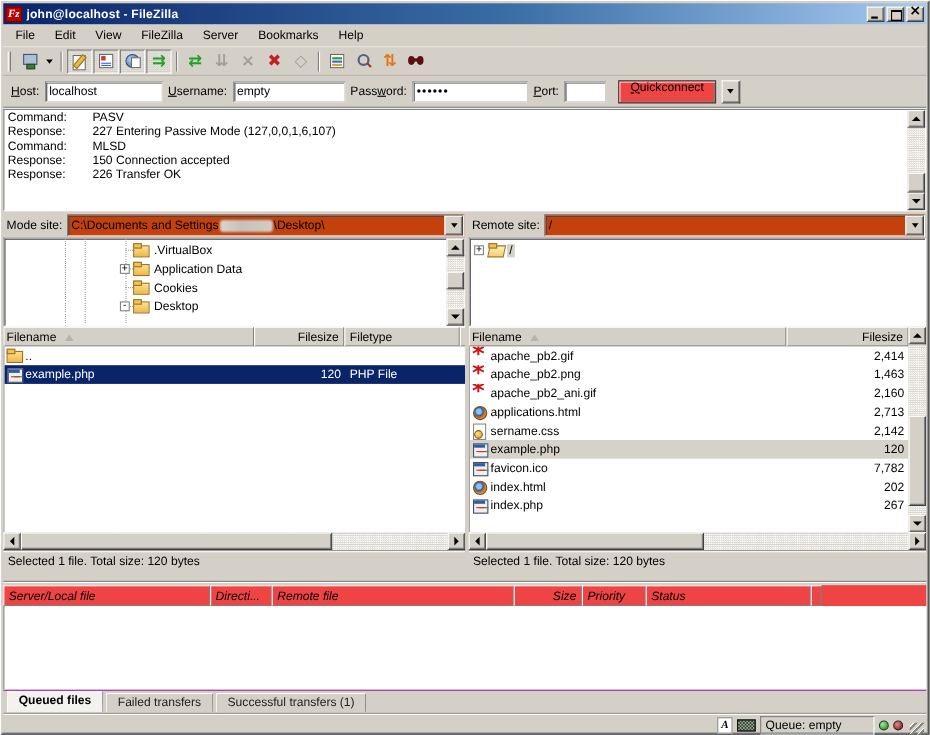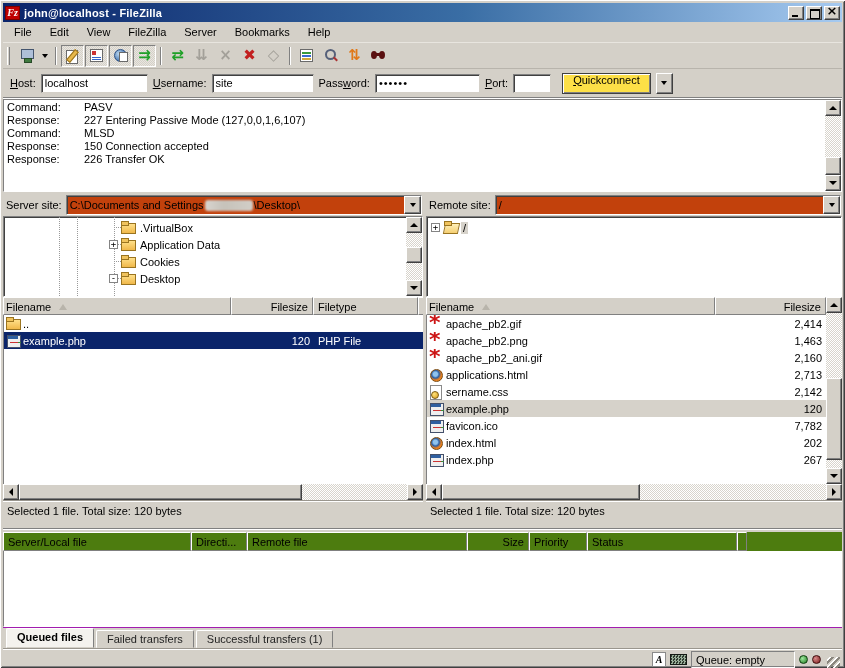--- a/index.html
+++ b/index.html
@@ -59,21 +59,21 @@
   .i-bino{width:15px;height:11px;position:relative;}
   .i-bino::before{content:"";position:absolute;left:0;top:1px;width:6px;height:8px;border-radius:50%;background:#5a1010;box-shadow:8px 0 0 #5a1010;}
   .i-bino::after{content:"";position:absolute;left:5px;top:3px;width:4px;height:3px;background:#5a1010;}
   
   .quickbar{height:29px;flex:none;display:flex;align-items:center;gap:5px;padding-left:7px;
     border-bottom:1px solid #808080;box-shadow:0 1px 0 #fff;}
   .qlabel{white-space:nowrap;}
   .field{background:#fff;border:1px solid;border-color:#808080 #d4d0c8 #d4d0c8 #808080;
     box-shadow:inset 1px 1px 0 #404040,inset -1px -1px 0 #fff;height:19px;padding:2px 3px 0 3px;white-space:nowrap;overflow:hidden;}
   .f-host{width:107px;} .f-user{width:102px;} .f-pass{width:105px;letter-spacing:1px;} .f-port{width:38px;}
-  .qc-btn{height:21px;padding:0 10px;background:#fde047;border:1px solid;border-color:#404040;
+  .qc-btn{height:21px;padding:0 10px;background:#ef4444;border:1px solid;border-color:#404040;
     box-shadow:inset 1px 1px 0 #fff,inset -1px -1px 0 #808080;margin-left:6px;cursor:pointer;}
   .qc-drop{width:17px;height:21px;background:#d4d0c8;border:1px solid;border-color:#fff #404040 #404040 #fff;
     box-shadow:inset -1px -1px 0 #808080;display:flex;align-items:center;justify-content:center;cursor:pointer;}
   
   .logwrap{height:93px;flex:none;display:flex;border:1px solid;border-color:#808080 #fff #fff #808080;background:#fff;margin-top:1px;}
   .logbody{flex:1;padding:1px 0 0 3px;overflow:hidden;line-height:13px;}
   .logline{display:flex;white-space:nowrap;}
   .loglabel{width:77px;flex:none;}
   
   .vscroll{width:16px;flex:none;display:flex;flex-direction:column;background:#efede6;
@@ -146,21 +146,21 @@
   .local-list .frow.selected{background:#0a246a;color:#fff;}
   .remote-list .c-name{width:289px;flex:none;padding-left:2px;}
   .remote-list .c-size{width:99px;flex:none;}
   .remote-list .frow.selected{background:#d6d2ca;}
   .listwrap{height:187px;flex:none;display:flex;}
   .listmain{flex:1;display:flex;flex-direction:column;overflow:hidden;}
   .pane-status{height:20px;flex:none;border-top:1px solid #9a968e;box-shadow:inset 0 1px 0 #fff;
     display:flex;align-items:center;padding-left:4px;}
   
   .qsplit{height:4px;flex:none;border-top:1px solid #808080;box-shadow:0 1px 0 #fff inset;}
-  .queuehdr{height:19px;flex:none;display:flex;background:#4d7c0f;}
+  .queuehdr{height:19px;flex:none;display:flex;background:#ef4444;font-style:italic;}
   .queuehdr .hcell{flex:none;}
   .qc1{width:188px;} .qc2{width:56px;} .qc3{width:220px;} .qc4{width:62px;justify-content:flex-end;} .qc5{width:58px;} .qc6{width:150px;} .qc7{flex:1;}
   .queuebody{flex:none;height:76px;background:#fff;border:1px solid;border-color:#808080 #fff #fff #808080;border-top:none;}
   
   .tabs{height:21px;flex:none;display:flex;align-items:flex-end;gap:2px;padding-left:3px;border-top:1px solid #a21caf;}
   .tab{height:18px;padding:2px 10px 0 10px;background:#d4d0c8;border:1px solid;border-color:#fff #808080 #d4d0c8 #fff;
     border-radius:2px 2px 0 0;white-space:nowrap;cursor:pointer;color:#222;}
   .tab.active{background:#f4f2ee;height:20px;font-weight:bold;color:#000;}
   
   .statusbar{height:22px;flex:none;display:flex;align-items:center;justify-content:flex-end;gap:4px;
@@ -259,21 +259,21 @@
       </span>
     <span class="tbtn">
         <span class="i-bino"></span>
       </span>
   </div>
 
   <div class="quickbar">
     <span class="qlabel"><span></span><u>H</u><span>ost:</span></span>
     <span class="field f-host">localhost</span>
     <span class="qlabel"><span></span><u>U</u><span>sername:</span></span>
-    <span class="field f-user">site</span>
+    <span class="field f-user">empty</span>
     <span class="qlabel"><span>Pass</span><u>w</u><span>ord:</span></span>
     <span class="field f-pass">••••••</span>
     <span class="qlabel"><span></span><u>P</u><span>ort:</span></span>
     <span class="field f-port"></span>
     <span class="qc-btn"><span></span><u>Q</u><span>uickconnect</span></span>
     <span class="qc-drop">
         <span class="darr"></span>
       </span>
   </div>
 
@@ -311,21 +311,21 @@
       <span class="sbtn">
           <span class="tri-dn"></span>
         </span>
     </div>
   </div>
 
   <div class="panes">
 
     <div class="pane left">
       <div class="siterow">
-        <span class="sitelabel">Server site:</span>
+        <span class="sitelabel">Mode site:</span>
         <span class="sitecombo">
           <span>C:\Documents and Settings</span>
             <span class="redact"></span>
             <span>\Desktop\</span>
           <span class="combo-arrow">
               <span class="darr"></span>
             </span>
         </span>
       </div>
       <div class="treewrap">

